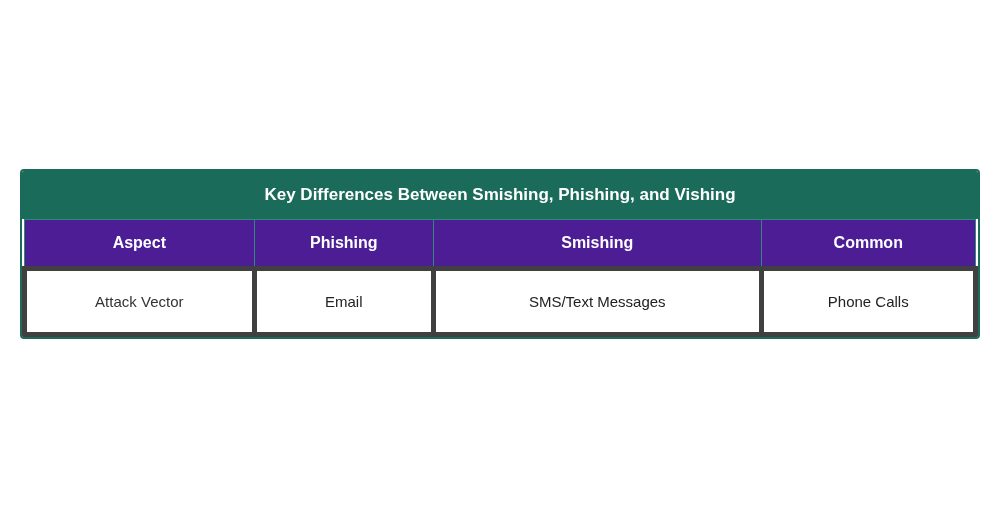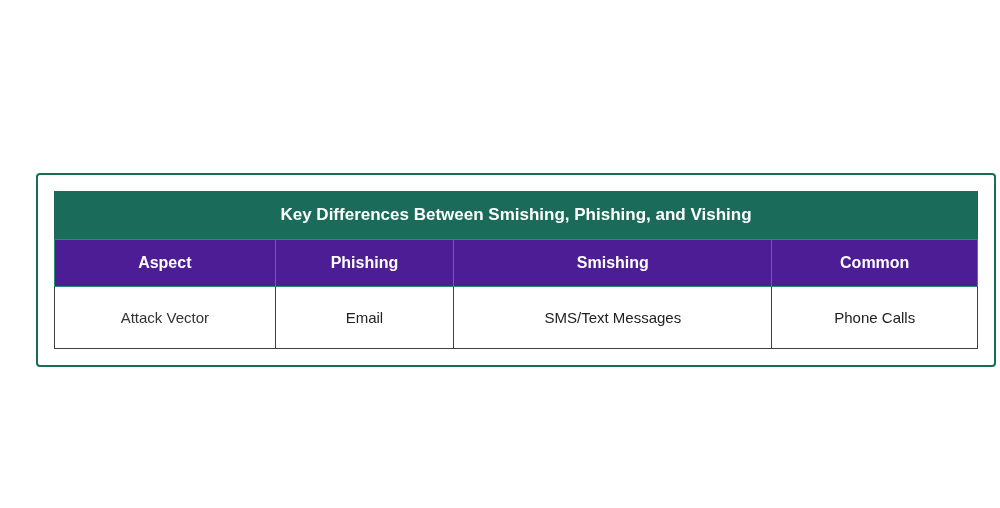--- a/index.html
+++ b/index.html
@@ -1,17 +1,17 @@
 <!DOCTYPE html>
 <html><head>
   <meta charset="utf-8">
   <style>
     * {
       margin: 0;
-      padding: 16px;
+      padding: 0;
       box-sizing: border-box;
     }
 
     body {
       width: 1000px;
       height: 508px;
       display: flex;
       align-items: center;
       justify-content: center;
       background: #ffffff;
@@ -47,21 +47,21 @@
       text-align: center;
       padding: 14px 10px;
       border: 1px solid #2a8a74;
     }
 
     tbody tr td {
       text-align: center;
       font-size: 15px;
       color: #222222;
       padding: 22px 10px;
-      border: 1px solid #404040;
+      border: 5px solid #404040;
       background-color: #ffffff;
     }
 
     tbody tr td:first-child {
       font-weight: normal;
       color: #333333;
     }
   </style>
 </head>
 <body>

